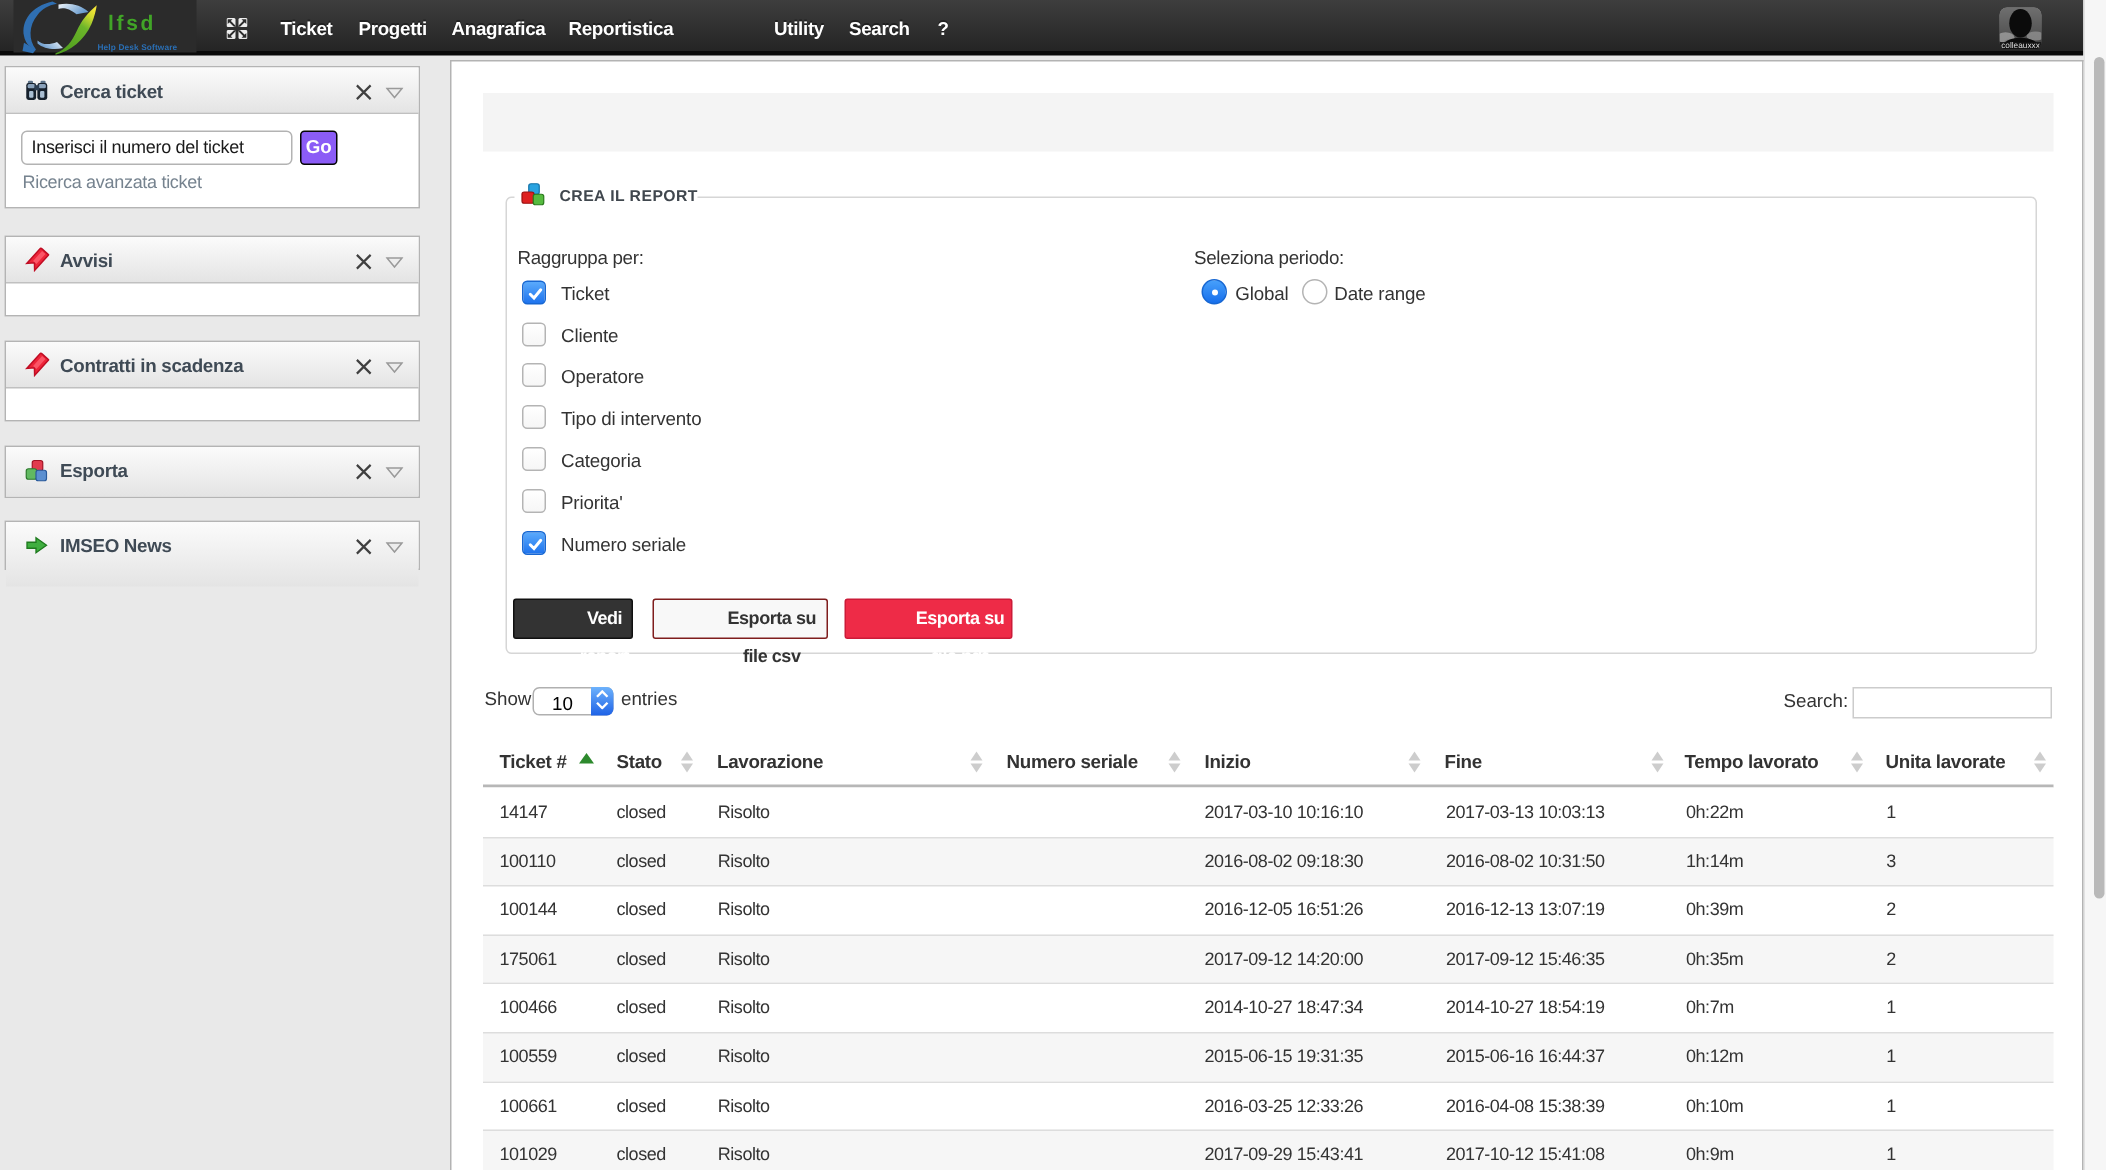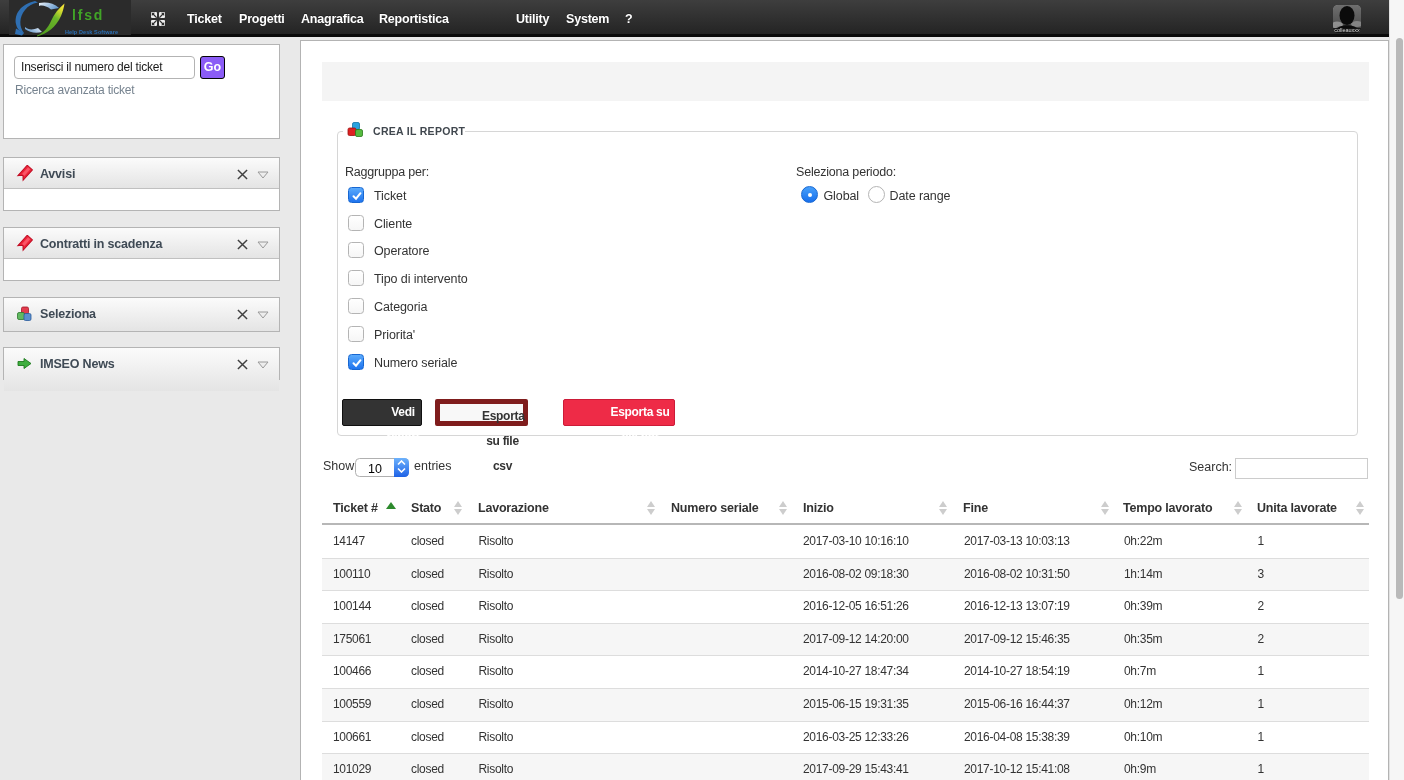--- a/index.html
+++ b/index.html
@@ -60,21 +60,21 @@
 .cb.on { background:linear-gradient(#5aaafc, #1f74ee); border:1px solid #1767d2; }
 .cb.on svg { position:absolute; left:2px; top:2px; }
 
 .radio { position:absolute; width:17px; height:17px; border-radius:50%; }
 .radio.on { background:linear-gradient(#47a0fb, #176fec); border:1px solid #1767d2; }
 .radio.on .dot { position:absolute; left:5.5px; top:5.5px; width:4.5px; height:4.5px; border-radius:50%; background:#fff; }
 .radio.off { background:#fff; border:1px solid #b4b4b4; }
 
 .btn { position:absolute; top:358px; height:27px; font-size:12px; font-weight:bold; text-align:center; border-radius:2px; letter-spacing:-0.3px;padding-left:42px; }
 #btn1 { left:41px; width:80px; background:#333; border:1px solid #101010; color:#fff; line-height:25px; }
-#btn2 { left:134px; width:93px; background:#f8f8f8; border:5px solid #7f1d1d; color:#333; line-height:25px; }
+#btn2 { left:134px; width:117px; background:#f8f8f8; border:1px solid #7f1d1d; color:#333; line-height:25px; }
 #btn3 { left:262px; width:112px; background:#ee2b47; border:1px solid #cc1b38; color:#fff; line-height:25px; }
 
 
 #showtxt { position:absolute; left:22px; top:418px; font-size:12.5px; color:#333; }
 #entriestxt { position:absolute; left:113px; top:418px; font-size:12.5px; color:#333; }
 #lenselect { position:absolute; left:54px; top:417px; width:54px; height:19px; background:#fff; border:1px solid #b0b0b0; border-radius:4.5px; }
 #lencap { position:absolute; right:-1px; top:-1px; width:15px; height:19px; border-radius:0 4.5px 4.5px 0;
   background:linear-gradient(#6db2fc, #1e62e6); }
 #lenval { position:absolute; left:0; top:2.5px; width:38px; text-align:center; font-size:12.5px; color:#000; }
 #searchlbl { position:absolute; left:888px; top:418.5px; font-size:12.5px; color:#333; }
@@ -146,21 +146,21 @@
         <path d="M0.8 13.2 L4 13.2 L0.8 10 Z"></path>
         <path d="M13.2 13.2 L10 13.2 L13.2 10 Z"></path>
       </g>
     </svg>
     <span class="navitem" style="left:187px;">Ticket</span>
     <span class="navitem" style="left:239px;">Progetti</span>
     <span class="navitem" style="left:301px;">Anagrafica</span>
     <span class="navitem" style="left:379px;">Reportistica</span>
     <span class="navitem" style="left:461px;margin-top:45px;">Moduli</span>
     <span class="navitem" style="left:516px;">Utility</span>
-    <span class="navitem" style="left:566px;">System</span>
+    <span class="navitem" style="left:566px;">Search</span>
     <span class="navitem" style="left:625px;">?</span>
     <div id="avatar">
       <svg width="28" height="28" viewBox="0 0 28 28">
         <defs>
           <linearGradient id="skyg" x1="0" y1="0" x2="0" y2="1">
             <stop offset="0" stop-color="#6f6f6f"></stop>
               <stop offset="0.55" stop-color="#585858"></stop>
               <stop offset="1" stop-color="#333"></stop>
           </linearGradient>
         </defs>
@@ -173,20 +173,40 @@
         <rect x="0" y="23" width="28" height="5" fill="#141414" opacity="0.85"></rect>
         <text x="14" y="27" font-size="5.5" fill="#ddd" text-anchor="middle" font-family="Liberation Sans">colleauxxx</text>
       </svg>
     </div>
   </div>
 
   <div id="sbtrack"></div>
   <div id="sbthumb"></div>
 
   <div class="panel" style="top:44px;height:95px;">
+    <div class="phead">
+      <svg class="picon" viewBox="0 0 17 17">
+        <rect x="2.6" y="1.8" width="3.4" height="3" rx="0.8" fill="#5d7288"></rect>
+        <rect x="11" y="1.8" width="3.4" height="3" rx="0.8" fill="#5d7288"></rect>
+        <rect x="1.5" y="3.4" width="6.6" height="11.2" rx="1.6" fill="#16202c"></rect>
+        <rect x="8.9" y="3.4" width="6.6" height="11.2" rx="1.6" fill="#16202c"></rect>
+        <rect x="2.4" y="4" width="4.9" height="2.8" rx="1" fill="#8aa2bb"></rect>
+        <rect x="9.7" y="4" width="4.9" height="2.8" rx="1" fill="#8aa2bb"></rect>
+        <rect x="3.4" y="8.6" width="2.9" height="4.6" rx="0.8" fill="#a9bed2"></rect>
+        <rect x="10.7" y="8.6" width="2.9" height="4.6" rx="0.8" fill="#a9bed2"></rect>
+        <rect x="6.9" y="4.8" width="3.2" height="3.4" fill="#2c3e52"></rect>
+      </svg>
+      <span class="ptitle">Cerca ticket</span>
+      <svg class="px" viewBox="0 0 12 12">
+          <path d="M1 1 L11 11 M11 1 L1 11" stroke="#404040" stroke-width="1.6"></path>
+        </svg>
+      <svg class="pchev" viewBox="0 0 12 8">
+          <path d="M1 1 L11 1 L6 7 Z" fill="#ededed" stroke="#9a9a9a" stroke-width="1"></path>
+        </svg>
+    </div>
     <div style="position:relative;height:50px;">
       <div id="cercain">Inserisci il numero del ticket</div>
       <div id="gobtn">Go</div>
       <div id="ricerca">Ricerca avanzata ticket</div>
     </div>
   </div>
 
   <div class="panel" style="top:157px;height:54px;">
     <div class="phead">
       <svg class="picon" viewBox="0 0 17 17">
@@ -223,21 +243,21 @@
     </div>
   </div>
 
   <div class="panel" style="top:297px;height:35px;">
     <div class="phead only" style="height:33px;">
       <svg class="picon" viewBox="0 0 17 17">
         <rect x="5.5" y="2" width="7" height="7" rx="1.5" fill="#e23b4e" stroke="#a31425" stroke-width="0.8"></rect>
         <rect x="1.5" y="7.5" width="7" height="7" rx="1.5" fill="#61b961" stroke="#2c7a2c" stroke-width="0.8"></rect>
         <rect x="8" y="8.5" width="7" height="7" rx="1.5" fill="#5b8fd0" stroke="#2a5a9b" stroke-width="0.8"></rect>
       </svg>
-      <span class="ptitle">Seleziona</span>
+      <span class="ptitle">Esporta</span>
       <svg class="px" viewBox="0 0 12 12">
           <path d="M1 1 L11 11 M11 1 L1 11" stroke="#404040" stroke-width="1.6"></path>
         </svg>
       <svg class="pchev" viewBox="0 0 12 8">
           <path d="M1 1 L11 1 L6 7 Z" fill="#ededed" stroke="#9a9a9a" stroke-width="1"></path>
         </svg>
     </div>
   </div>
 
   <div class="panel" style="top:347px;height:32.5px;">

